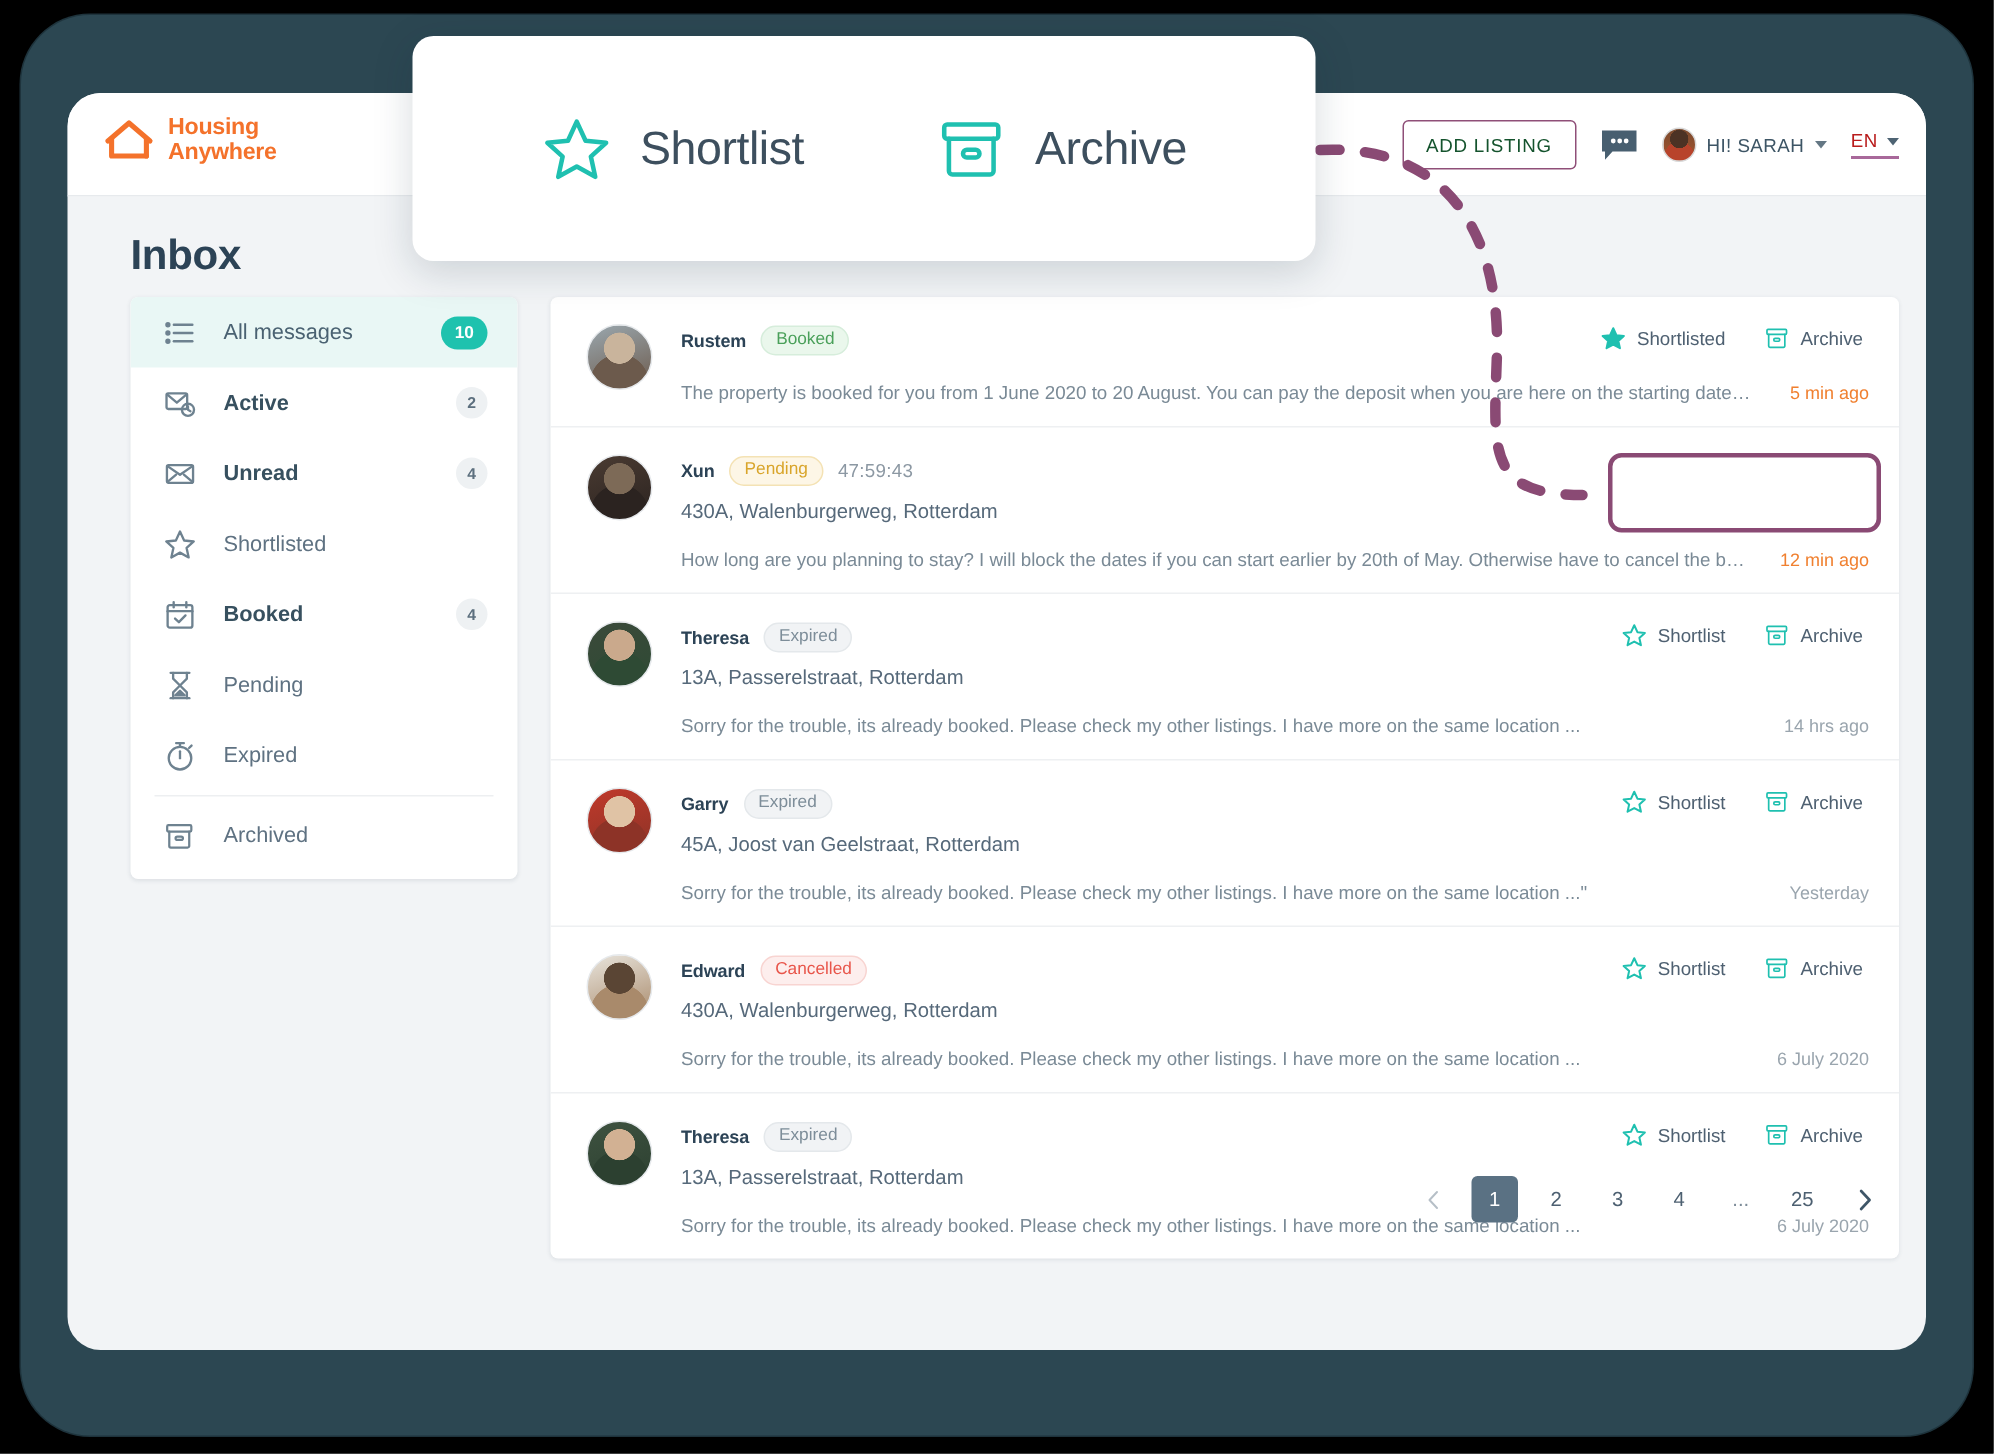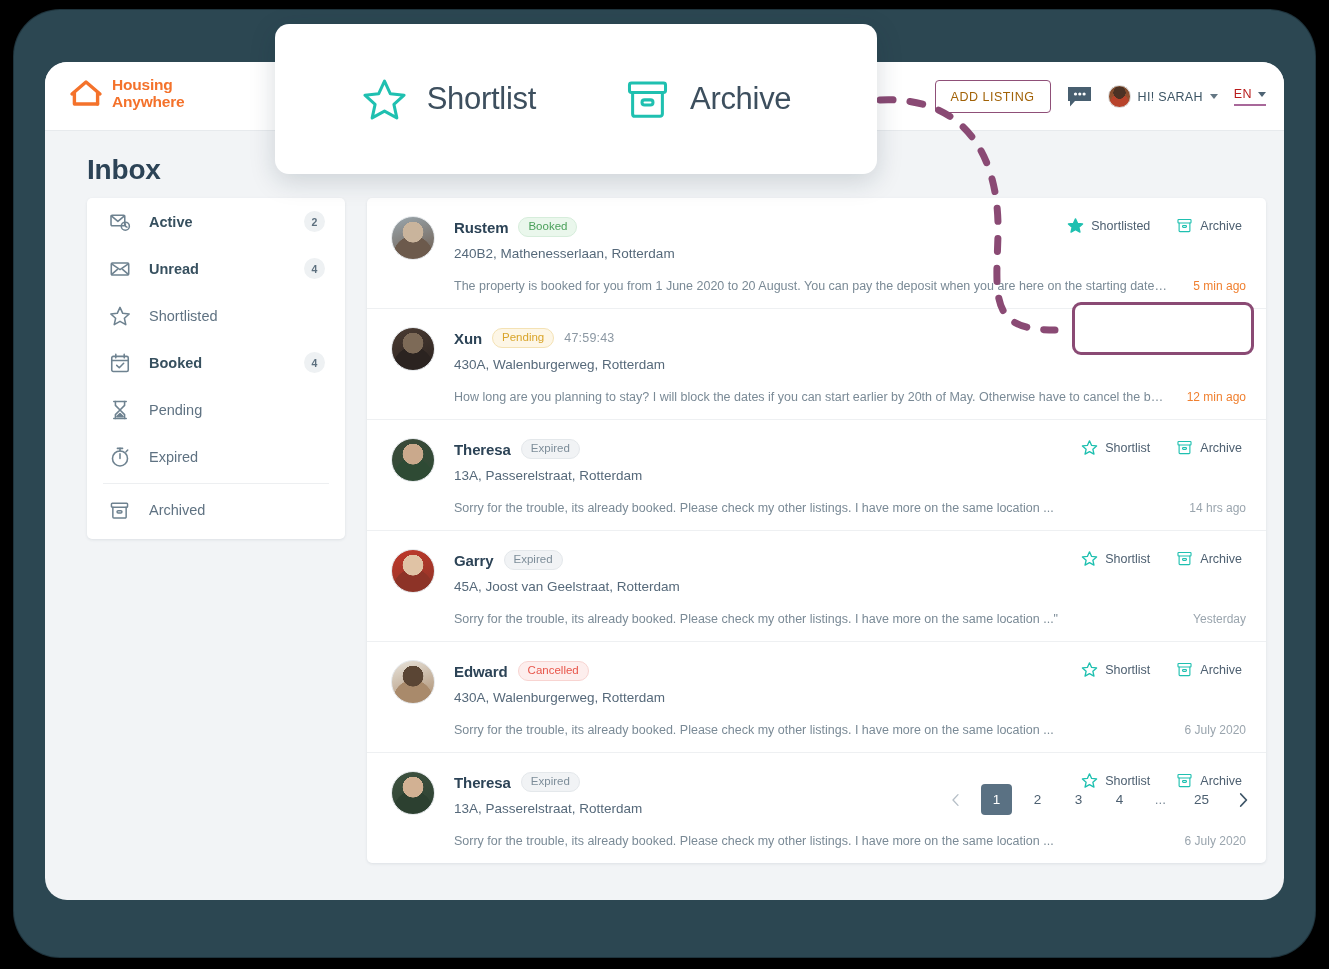--- a/index.html
+++ b/index.html
@@ -46,21 +46,21 @@
     line-height: 17px; letter-spacing: -0.2px;
   }
   .logo-line { display: block; }
 
   #nav-right {
     position: absolute; right: 18px; top: 0; height: 69px;
     display: flex; align-items: center; gap: 16px;
   }
   #add-listing-btn {
     border: 1px solid #8f4f78;
-    color: #a16207;
+    color: #14532d;
     background: #fff;
     border-radius: 4px;
     font-size: 12.5px;
     letter-spacing: 0.5px;
     padding: 9px 15px 8px;
     font-family: "Liberation Sans", sans-serif;
     cursor: pointer;
   }
   #chat-icon { width: 25px; height: 22px; display:block; }
   #user-menu { display: flex; align-items: center; gap: 7px; cursor: pointer; }
@@ -155,21 +155,21 @@
   }
   .msg-row:last-child { border-bottom: 0; }
   .msg-avatar {
     position: absolute; left: 24px; top: 18px;
     width: 44px; height: 44px; border-radius: 50%;
     overflow: hidden; border: 1px solid #e6e9ec;
   }
   .msg-main { margin-left: 87px; padding-right: 20px; }
   .msg-line1 { display: flex; align-items: center; gap: 10px; height: 20px; }
   .msg-name {
-    font-size: 15px; font-weight: bold; color: #2c4356; letter-spacing: -0.1px;
+    font-size: 12px; font-weight: bold; color: #2c4356; letter-spacing: -0.1px;
   }
   .badge {
     font-size: 11.5px; border-radius: 11px; padding: 3px 9px 3px;
     border: 1px solid transparent; line-height: 1;
   }
   .badge.booked    { color:#4aa05a; background:#eaf7ec; border-color:#d6eddb; }
   .badge.pending   { color:#d9a52b; background:#fdf6e6; border-color:#f4e2b4; }
   .badge.expired   { color:#7d8d99; background:#f1f3f5; border-color:#e4e8eb; }
   .badge.cancelled { color:#e8554a; background:#fdeeed; border-color:#f8d4d1; }
   .timer { font-size: 12.5px; color: #8c98a3; letter-spacing: .2px; }
@@ -278,20 +278,36 @@
           <span id="lang-label">EN</span>
           <span class="caret-down"></span>
         </div>
       </div>
     </div>
 
     <div id="page-title">Inbox</div>
 
 
     <div id="sidebar">
+        <div class="side-item active">
+          <span class="side-ico">
+            <svg width="22" height="22" viewBox="0 0 24 24">
+              <g fill="none" stroke="#6e8290" stroke-width="1.7" stroke-linecap="round" stroke-linejoin="round">
+                <circle cx="3.2" cy="6" r="1.1" fill="#6e8290"></circle>
+                <circle cx="3.2" cy="12" r="1.1" fill="#6e8290"></circle>
+                <circle cx="3.2" cy="18" r="1.1" fill="#6e8290"></circle>
+           <line x1="7.5" y1="6" x2="21" y2="6"></line>
+                <line x1="7.5" y1="12" x2="21" y2="12"></line>
+                <line x1="7.5" y1="18" x2="21" y2="18"></line>
+              </g>
+            </svg>
+          </span>
+          <span class="side-label">All messages</span>
+          <span class="count-pill teal">10</span>
+        </div>
         <div class="side-item bold">
           <span class="side-ico">
             <svg width="22" height="22" viewBox="0 0 24 24">
               <g fill="none" stroke="#6e8290" stroke-width="1.7" stroke-linecap="round" stroke-linejoin="round">
                 <rect x="2.2" y="4.6" width="15" height="11.4" rx="1.2"></rect>
            <polyline points="2.6,5.4 9.7,11.4 16.8,5.4"></polyline>
            <circle cx="17.8" cy="16.6" r="4.4"></circle>
            <polyline points="17.8,14.2 17.8,16.6 19.6,17.6"></polyline>
               </g>
             </svg>
@@ -382,21 +398,20 @@
       </div>
 
     <div id="list">
         <div class="msg-row">
           <div class="msg-avatar" style="background: radial-gradient(circle at 50% 36%, rgb(201, 180, 156) 0px, rgb(201, 180, 156) 30%, rgba(0, 0, 0, 0) 31%), radial-gradient(circle at 50% 92%, rgb(108, 90, 76) 0px, rgb(108, 90, 76) 44%, rgba(0, 0, 0, 0) 45%), linear-gradient(160deg, rgb(154, 167, 174), rgb(108, 90, 76));"></div>
           <div class="msg-main">
             <div class="msg-line1">
               <span class="msg-name">Rustem</span>
               <span class="badge booked">Booked</span>
             </div>
-            <div class="msg-addr">240B2, Mathenesserlaan, Rotterdam</div>
             <div class="msg-foot">
               <div class="msg-snippet">The property is booked for you from 1 June 2020 to 20 August. You can pay the deposit when you are here on the starting datebb ...</div>
               <div class="msg-time hot">5 min ago</div>
             </div>
           </div>
           <div class="msg-actions">
             <div class="act">
               <svg width="17" height="17" viewBox="0 0 24 24">
                 <g fill="none" stroke="#1fc0b0" stroke-width="1.9" stroke-linecap="round" stroke-linejoin="round">
                   <polygon points="12,2.6 15,9.1 22,9.8 16.8,14.5 18.3,21.4 12,17.9 5.7,21.4 7.2,14.5 2,9.8 9,9.1" fill="#1fc0b0"></polygon>

